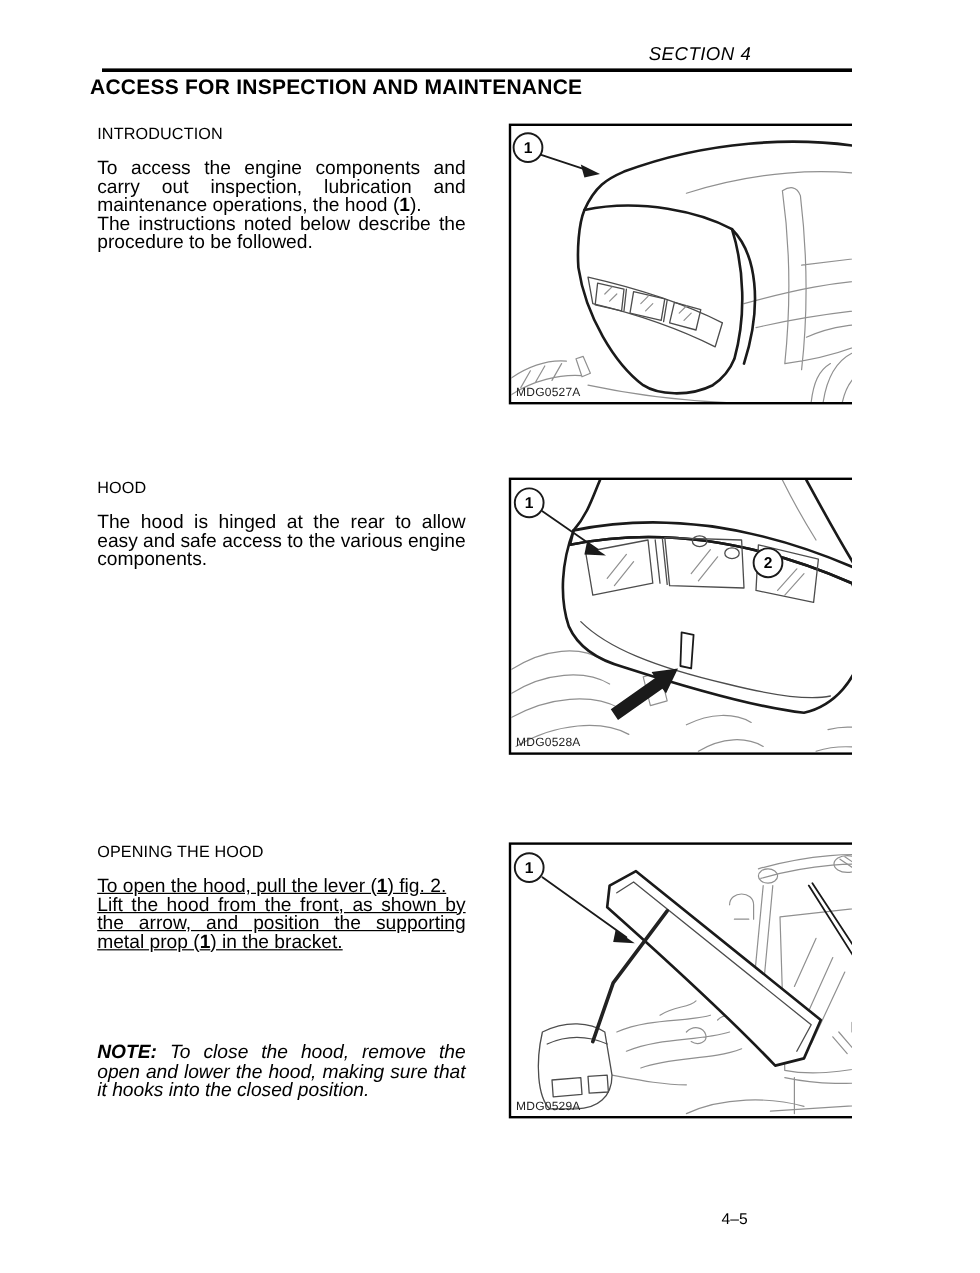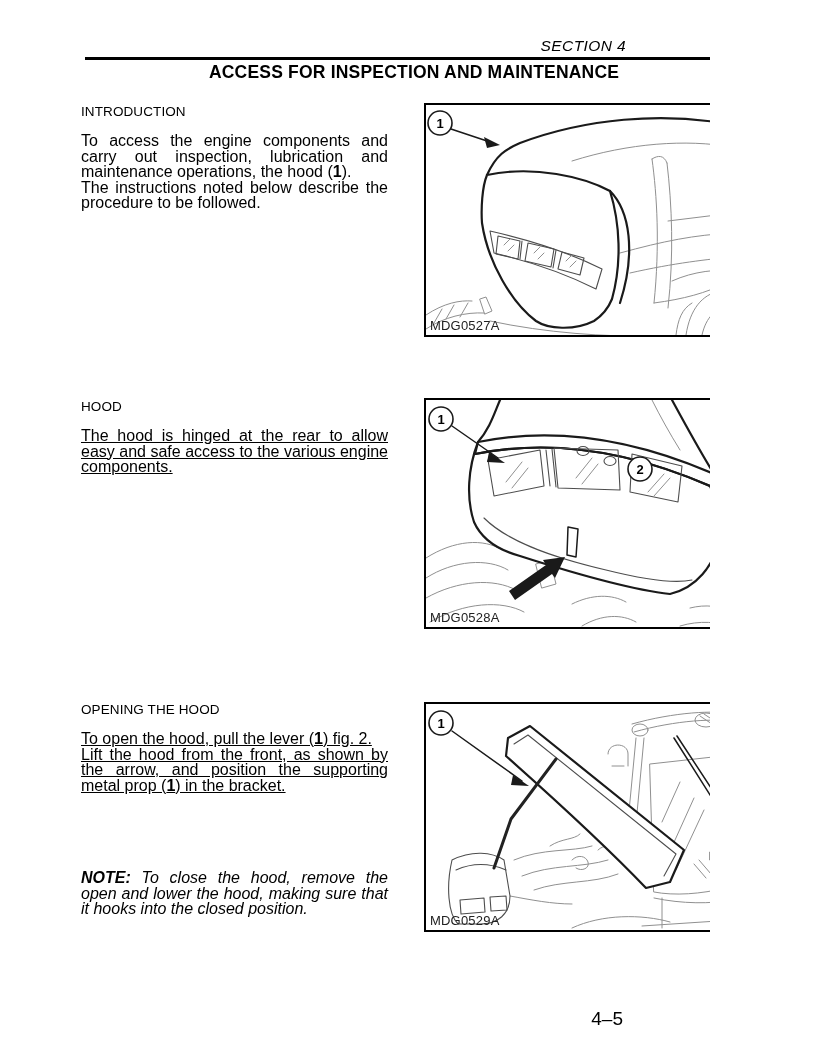--- a/index.html
+++ b/index.html
@@ -2,32 +2,32 @@
 <html><head>
 <meta charset="utf-8">
 <style>
   html,body{margin:0;padding:0;background:#ffffff;}
   .page{
     position:relative;width:710px;height:1061px;background:#fff;
     font-family:"Liberation Sans",sans-serif;color:#000;overflow:hidden;
   }
   .section-label{position:absolute;top:37px;right:84px;font-size:15.5px;font-style:italic;letter-spacing:.4px;}
   .header-rule{position:absolute;top:57px;left:85px;width:648px;height:3px;background:#000;}
-  .page-title{position:absolute;top:62px;left:87px;width:654px;margin:0;text-align:center;
+  .page-title{position:absolute;top:62px;left:75px;width:654px;margin:0;
     font-size:17.5px;font-weight:bold;letter-spacing:.2px;}
   .col{position:absolute;left:81px;width:307px;}
   .heading{font-size:13.5px;font-weight:normal;letter-spacing:.1px;}
   .body p{margin:0;font-size:16px;line-height:15.6px;text-align:justify;}
   .note p{font-style:italic;}
   .note b{margin-top:34px;}
   .figwrap{position:absolute;left:424px;width:311px;}
   .frame{position:relative;border:2px solid #000;background:#fff;}
-  .figcode{position:absolute;left:4px;bottom:2px;font-size:13px;color:#222;letter-spacing:.2px;}
+  .figcode{position:absolute;left:4px;bottom:2px;font-size:10px;color:#222;letter-spacing:.2px;}
   .fignum{position:absolute;right:2px;font-size:13.5px;}
-  .pagenum{position:absolute;top:1008px;right:87px;font-size:19px;}
+  .pagenum{position:absolute;top:1008px;right:87px;font-size:13px;}
   svg{display:block;}
   svg path,svg circle,svg ellipse,svg line,svg polyline{fill:none;stroke-linecap:round;stroke-linejoin:round;}
   .k{stroke:#1a1a1a;stroke-width:2.2;}
   .k15{stroke:#1a1a1a;stroke-width:1.5;}
   .m{stroke:#4d4d4d;stroke-width:1.1;}
   .g{stroke:#909090;stroke-width:1;}
   .fillw{fill:#ffffff;}
   .callout circle{fill:#fff;stroke:#1a1a1a;stroke-width:1.6;}
   .callout text{fill:#000;font-size:13px;font-weight:bold;text-anchor:middle;
     font-family:"Liberation Sans",sans-serif;}
@@ -43,21 +43,21 @@
   <div class="header-rule"></div>
   <h1 class="page-title">ACCESS FOR INSPECTION AND MAINTENANCE</h1>
 
   <div class="col heading" style="top:104px;">INTRODUCTION</div>
   <div class="col body" style="top:133px;">
     <p><span>To access the engine components and carry out inspection, lubrication and maintenance operations, the hood (</span><b>1</b><span>).</span></p>
     <p>The instructions noted below describe the procedure to be followed.</p>
   </div>
 
   <div class="col heading" style="top:399px;">HOOD</div>
-  <div class="col body" style="top:428px;text-decoration:underline;">
+  <div class="col body" style="top:428px;">
     <p>The hood is hinged at the rear to allow easy and safe access to the various engine components.</p>
   </div>
 
   <div class="col heading" style="top:702px;">OPENING THE HOOD</div>
   <div class="col body" style="top:731px;text-decoration:underline;">
     <p><span>To open the hood, pull the lever (</span><b>1</b><span>) fig. 2.</span></p>
     <p><span>Lift the hood from the front, as shown by the arrow, and position the supporting metal prop (</span><b>1</b><span>) in the bracket.</span></p>
   </div>
   <div class="col body note" style="top:870px;">
     <p><b>NOTE:</b><span> To close the hood, remove the open and lower the hood, making sure that it hooks into the closed position.</span></p>

